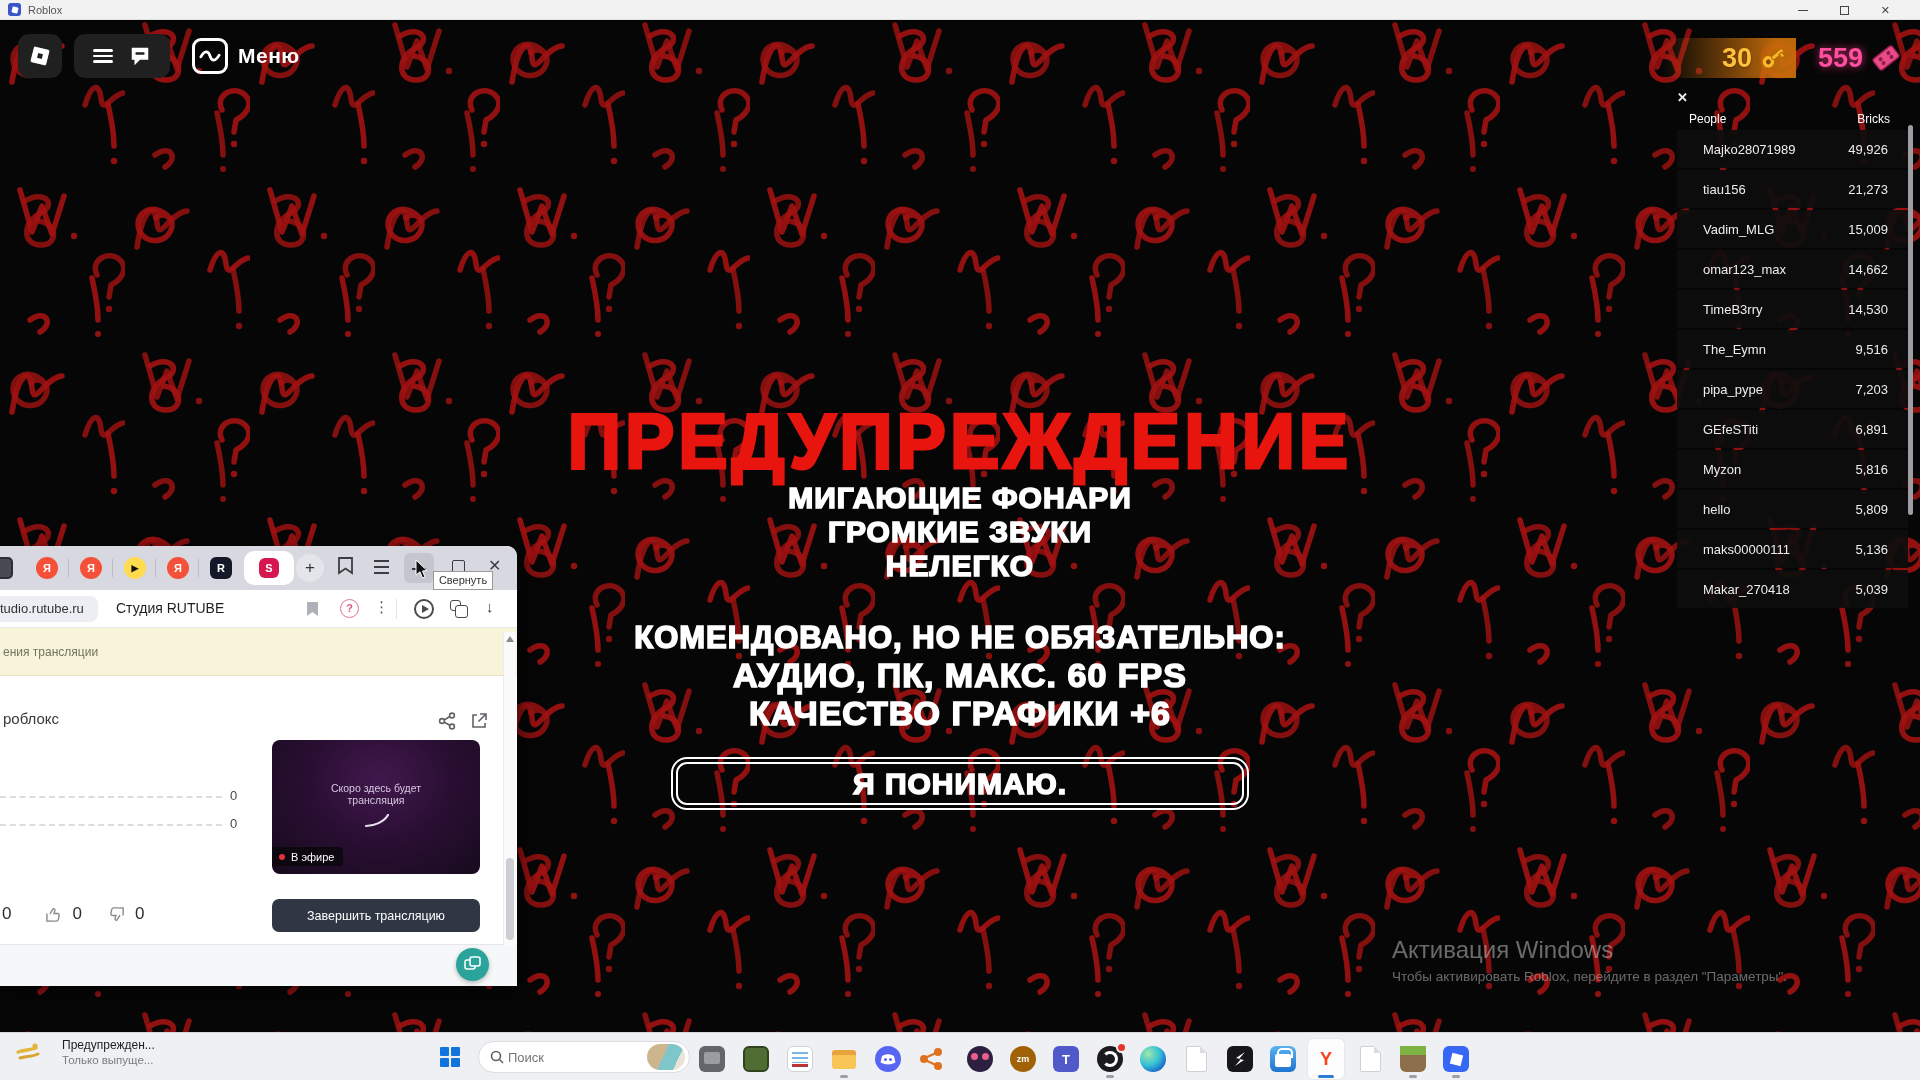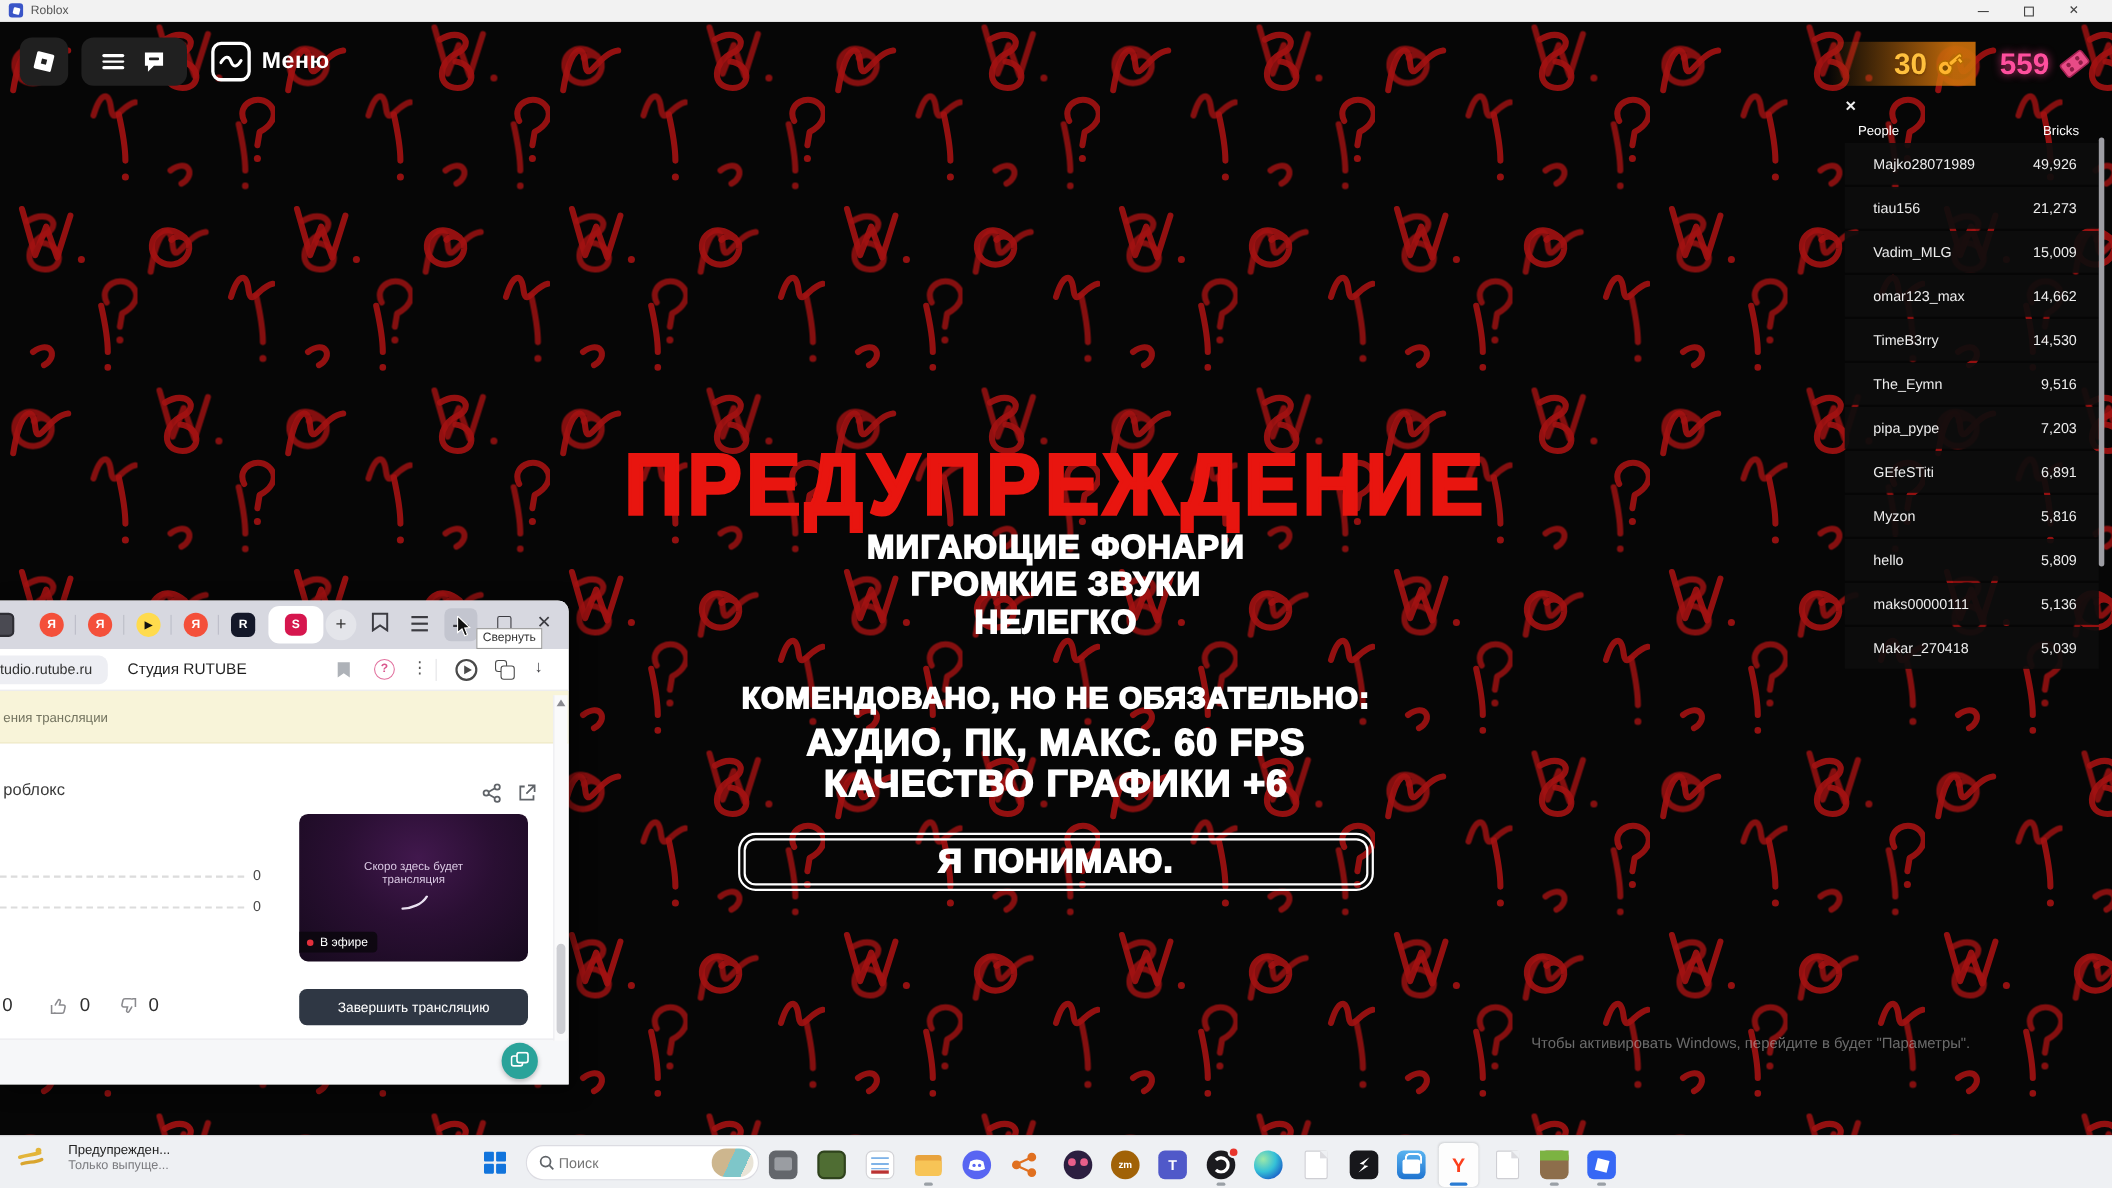--- a/index.html
+++ b/index.html
@@ -60,21 +60,21 @@
   .warn { position:absolute; left:0; top:0; width:1920px; z-index:4; text-align:center;
     pointer-events:none; }
   .w-title { position:absolute; top:398px; width:1920px; font-size:74px; font-weight:900;
     color:#e8150f; letter-spacing:4px; -webkit-text-stroke:3px #e8150f;
     transform:scaleY(1.06); white-space:nowrap; }
   .w-line { position:absolute; width:1920px; color:#fff; font-weight:900;
     -webkit-text-stroke:1.6px #fff; letter-spacing:1px; white-space:nowrap; }
   .wl1 { top:481px; font-size:30px; }
   .wl2 { top:515px; font-size:30px; }
   .wl3 { top:549px; font-size:30px; }
-  .wr1 { top:620px; font-size:27px; }
+  .wr1 { top:620px; font-size:31px; }
   .wr2 { top:656px; font-size:34px; }
   .wr3 { top:694px; font-size:34px; }
   .w-btn { position:absolute; left:671px; top:757px; width:578px; height:53px;
     border:2px solid #fff; border-radius:16px; z-index:4; pointer-events:auto; }
   .w-btn::before { content:""; position:absolute; inset:3px; border:2px solid #fff; border-radius:11px; }
   .w-btn span { position:absolute; width:100%; text-align:center; top:8px; font-size:30px;
     font-weight:900; color:#fff; -webkit-text-stroke:1.6px #fff; letter-spacing:1px; }
 
   
   .wm { position:absolute; left:1392px; top:936px; color:rgba(190,190,190,.55); z-index:3; }
@@ -376,21 +376,22 @@
     <div class="w-line wl3">НЕЛЕГКО</div>
     <div class="w-line wr1">КОМЕНДОВАНО, НО НЕ ОБЯЗАТЕЛЬНО:</div>
     <div class="w-line wr2">АУДИО, ПК, МАКС. 60 FPS</div>
     <div class="w-line wr3">КАЧЕСТВО ГРАФИКИ +6</div>
   </div>
   <div class="w-btn">
     <span>Я ПОНИМАЮ.</span>
   </div>
 
   <div class="wm">
-    <div class="l2">Чтобы активировать Windows, перейдите в будет "Параметры".</div>
+    <div class="l1">Активация Windows</div>
+    <div class="l2">Чтобы активировать Roblox, перейдите в раздел "Параметры".</div>
   </div>
 
   <div class="bwin">
     <div class="b-tabs">
       <div class="tab-cut"></div>
       <div class="tab-fav fav-ya" style="position:absolute;left:36px;top:11px;">
           <span>Я</span>
         </div>
       <div class="tab-fav fav-ya" style="position:absolute;left:80px;top:11px;">
           <span>Я</span>

